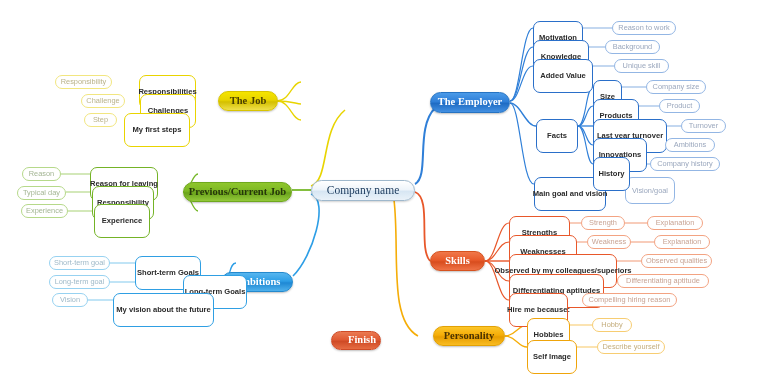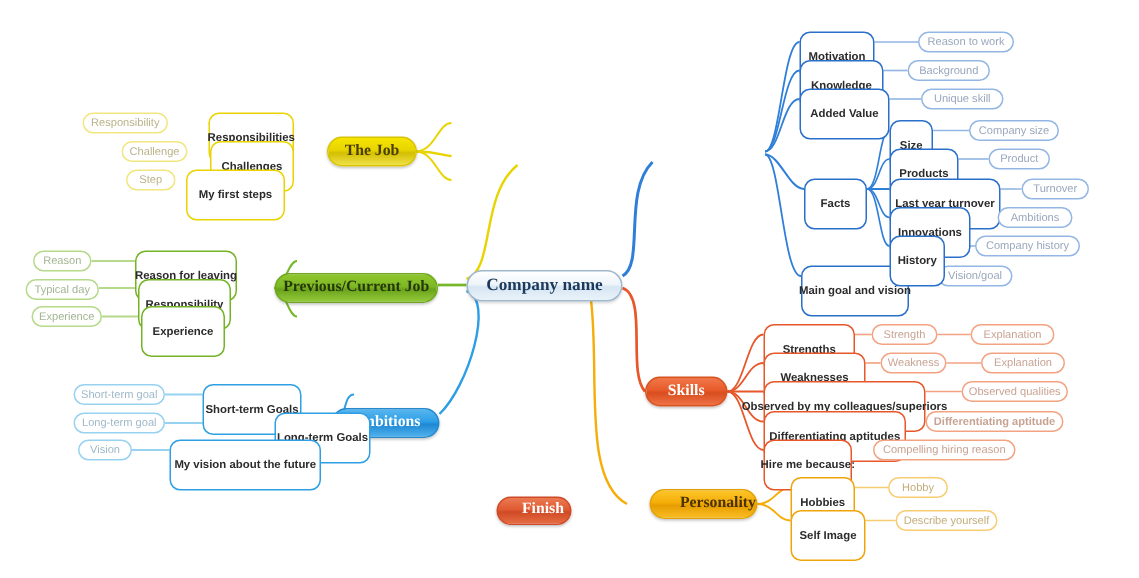--- a/index.html
+++ b/index.html
@@ -5,39 +5,39 @@
   html,body{margin:0;padding:0;background:#fff;}
   body{width:759px;height:385px;font-family:"Liberation Sans",sans-serif;-webkit-font-smoothing:antialiased;}
   #canvas{position:relative;width:759px;height:385px;overflow:hidden;background:#ffffff;}
   svg.links{position:absolute;left:0;top:0;width:759px;height:385px;pointer-events:none;}
 
   .node{position:absolute;box-sizing:border-box;display:flex;align-items:center;justify-content:center;
         white-space:nowrap;border-radius:999px;line-height:1;}
 
   
   .central{background:linear-gradient(to bottom,#ffffff 0%,#eef4fa 45%,#d7e6f3 55%,#eaf2f9 100%);
-           border:1px solid #9fb8cc;color:#1b3a5c;font-weight:bold;font-size:11.5px;
+           border:1px solid #9fb8cc;color:#1b3a5c;font-weight:normal;font-size:11.5px;
            font-family:"Liberation Serif",serif;
            box-shadow:0 1px 2px rgba(0,0,0,.18);}
 
   
   .main{font-family:"Liberation Serif",serif;font-weight:bold;font-size:10.5px;
         box-shadow:0 1px 2px rgba(0,0,0,.25);border-radius:999px;}
   .main.job{background:linear-gradient(to bottom,#f5e400 0%,#e8d400 45%,#d4bf00 55%,#efe04a 100%);
             color:#4a3f00;border:1px solid #d8c400;}
   .main.prev{background:linear-gradient(to bottom,#8fc62c 0%,#7db824 45%,#6aa31b 55%,#93c93a 100%);
              color:#26370a;border:1px solid #6fa81e;}
   .main.amb{background:linear-gradient(to bottom,#57b6ef 0%,#2d9ee6 45%,#1e88d4 55%,#4fb1ec 100%);
             color:#ffffff;border:1px solid #2489cd;}
   .main.emp{background:linear-gradient(to bottom,#4a9ae8 0%,#2f7fd8 45%,#1f6cc4 55%,#4390e2 100%);
             color:#ffffff;border:1px solid #2673c2;}
   .main.skills{background:linear-gradient(to bottom,#f0784a 0%,#e85a2a 45%,#d84d1e 55%,#ef7246 100%);
                color:#ffffff;border:1px solid #d6521f;text-align:center;}
   .main.pers{background:linear-gradient(to bottom,#fcc629 0%,#f5ad08 45%,#e79d00 55%,#f9bc22 100%);
-             color:#4a3300;border:1px solid #e2a105;justify-content:flex-end;}
+             color:#4a3300;border:1px solid #e2a105;}
   .main.finish{background:linear-gradient(to bottom,#ea7a52 0%,#e05a33 45%,#cf4a25 55%,#e66c43 100%);
                color:#ffffff;border:1px solid #cf4b27;}
 
   
   .n2{border-radius:7px;border:1.4px solid;background:#fff;font-size:7.6px;font-weight:bold;
       color:#2b2b2b;padding:16px 5px;}
   
   .n3{border-radius:7px;border:1.1px solid;background:#fff;font-size:7.4px;font-weight:normal;
       padding:0 5px;}
 
@@ -187,20 +187,23 @@
   <div class="node n3 c-blue-3" style="left:49px;top:256px;width:61px;height:14px;">
     <span>Short-term goal</span>
     </div>
   <div class="node n3 c-blue-3" style="left:49px;top:275px;width:61px;height:14px;">
     <span>Long-term goal</span>
     </div>
   <div class="node n3 c-blue-3" style="left:52px;top:293px;width:36px;height:14px;">
     <span>Vision</span>
     </div>
 
+  <div class="node main emp" style="left:430px;top:92px;width:80px;height:21px;">
+    <span>The Employer</span>
+  </div>
   <div class="node n2 c-navy-2" style="left:533px;top:21px;width:50px;height:14px;">
     <span>Motivation</span>
     </div>
   <div class="node n2 c-navy-2" style="left:533px;top:40px;width:56px;height:14px;">
     <span>Knowledge</span>
     </div>
   <div class="node n2 c-navy-2" style="left:533px;top:59px;width:60px;height:14px;">
     <span>Added Value</span>
     </div>
   <div class="node n2 c-navy-2" style="left:536px;top:119px;width:42px;height:14px;">
@@ -211,21 +214,21 @@
     </div>
   <div class="node n3 c-navy-3" style="left:612px;top:21px;width:64px;height:14px;">
     <span>Reason to work</span>
     </div>
   <div class="node n3 c-navy-3" style="left:605px;top:40px;width:55px;height:14px;">
     <span>Background</span>
     </div>
   <div class="node n3 c-navy-3" style="left:614px;top:59px;width:55px;height:14px;">
     <span>Unique skill</span>
     </div>
-  <div class="node n3 c-navy-3" style="left:625px;top:177px;width:50px;height:14px;">
+  <div class="node n3 c-navy-3" style="left:625px;top:177px;width:50px;height:27px;">
     <span>Vision/goal</span>
     </div>
 
   <div class="node n2 c-navy-2" style="left:593px;top:80px;width:29px;height:14px;">
     <span>Size</span>
     </div>
   <div class="node n2 c-navy-2" style="left:593px;top:99px;width:46px;height:14px;">
     <span>Products</span>
     </div>
   <div class="node n2 c-navy-2" style="left:593px;top:119px;width:74px;height:14px;align-items:center;">
@@ -273,21 +276,21 @@
     </div>
   <div class="node n3 c-orange-3" style="left:581px;top:216px;width:44px;height:14px;">
     <span>Strength</span>
     </div>
   <div class="node n3 c-orange-3" style="left:587px;top:235px;width:44px;height:14px;">
     <span>Weakness</span>
     </div>
   <div class="node n3 c-orange-3" style="left:641px;top:254px;width:71px;height:14px;">
     <span>Observed qualities</span>
     </div>
-  <div class="node n3 c-orange-3" style="left:617px;top:274px;width:92px;height:14px;font-weight:bold;">
+  <div class="node n3 c-orange-3" style="left:617px;top:274px;width:92px;height:14px;">
     <span>Differentiating aptitude</span>
     </div>
   <div class="node n3 c-orange-3" style="left:582px;top:293px;width:95px;height:14px;">
     <span>Compelling hiring reason</span>
     </div>
   <div class="node n3 c-orange-3" style="left:647px;top:216px;width:56px;height:14px;">
     <span>Explanation</span>
     </div>
   <div class="node n3 c-orange-3" style="left:654px;top:235px;width:56px;height:14px;">
     <span>Explanation</span>

